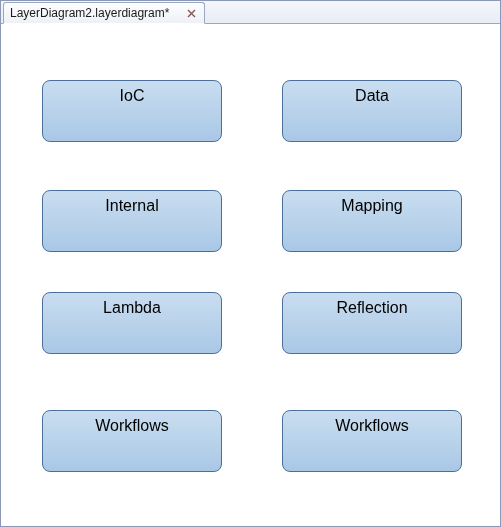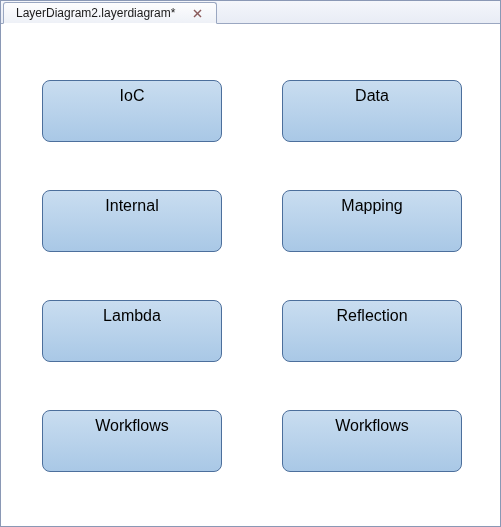--- a/index.html
+++ b/index.html
@@ -29,21 +29,21 @@
     padding-left: 2px;
   }
   .tab {
     height: 20px;
     background: linear-gradient(#fdfdfe, #eef1f7);
     border: 1px solid #9aa7c1;
     border-bottom: 1px solid #ffffff;
     border-radius: 3px 3px 0 0;
     display: flex;
     align-items: center;
-    padding: 0 12px;
+    padding: 0 6px;
     gap: 16px;
     position: relative;
     top: 1px;
     color: #1a1a1a;
   }
   .tab .label {
     white-space: nowrap;
   }
   .tab .close {
     width: 13px;
@@ -77,21 +77,21 @@
     text-align: center;
     padding-top: 6px;
     color: #000000;
     font-size: 16px;
     cursor: move;
   }
   .col-left  { left: 40px; }
   .col-right { left: 280px; text-align: center; }
   .row-1 { top: 56px; }
   .row-2 { top: 166px; }
-  .row-3 { top: 276px; }
+  .row-3 { top: 268px; }
   .row-4 { top: 386px; }
 </style>
 </head>
 <body>
 
 <div class="window">
 
   <div class="tabbar">
     <div class="tab">
       <span class="label">LayerDiagram2.layerdiagram*</span>

